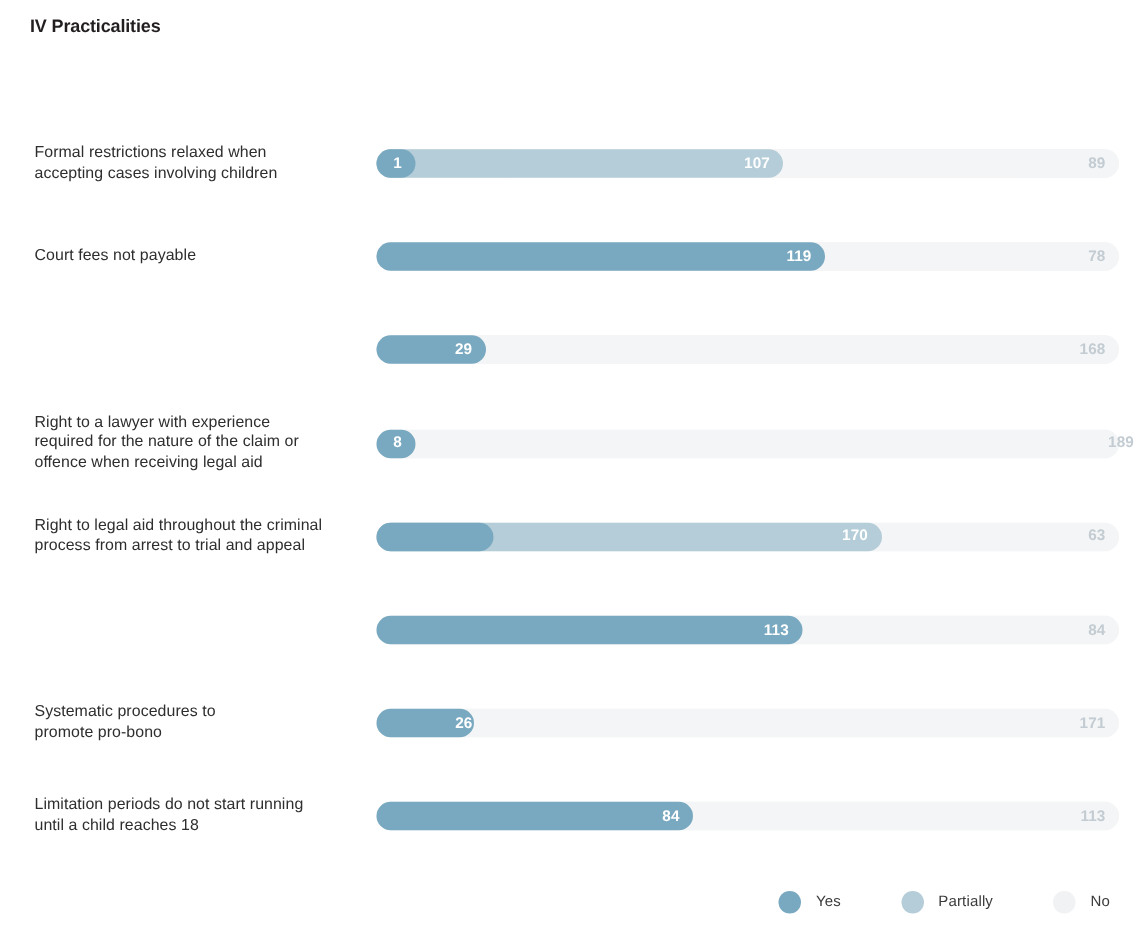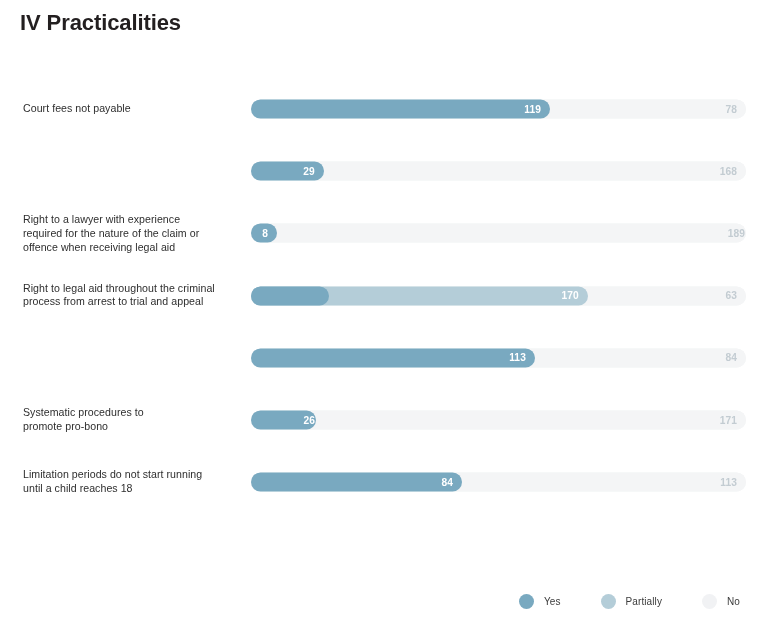--- a/index.html
+++ b/index.html
@@ -13,21 +13,21 @@
     position: relative;
     font-family: "Liberation Sans", sans-serif;
     overflow: hidden;
   }
 
   
   #chart-title {
     position: absolute;
     left: 20px;
     top: 10px;
-    font-size: 22px;
+    font-size: 12px;
     font-weight: bold;
     color: #231f20;
     letter-spacing: -0.1px;
     white-space: nowrap;
   }
 
   
   #rows {
     position: absolute;
     left: 0;
@@ -134,20 +134,31 @@
     letter-spacing: 0.1px;
   }
 </style>
 </head>
 <body>
 
 <div id="chart-title">IV Practicalities</div>
 
 <div id="rows">
     <div class="bar-row">
+      <div class="row-label">Formal restrictions relaxed when<br>accepting cases involving children</div>
+      <div class="track">
+        <div class="seg seg-no"></div>
+        <div class="seg seg-partially" style="width: 271.371px;"></div>
+        <div class="seg seg-yes" style="width: 26px;"></div>
+        <span class="val val-yes" style="left: 26px;">1</span>
+        <span class="val val-partially" style="left: 271.371px;">107</span>
+        <span class="val val-no" style="left: 495px;">89</span>
+      </div>
+    </div>
+    <div class="bar-row">
       <div class="row-label">Court fees not payable</div>
       <div class="track">
         <div class="seg seg-no"></div>
         <div class="seg seg-yes" style="width: 299.01px;"></div>
         <span class="val val-yes" style="left: 299.01px;">119</span>
         <span class="val val-no" style="left: 495px;">78</span>
       </div>
     </div>
     <div class="bar-row">
       <div class="track">
@@ -156,21 +167,21 @@
         <span class="val val-yes" style="left: 72.868px;">29</span>
         <span class="val val-no" style="left: 495px;">168</span>
       </div>
     </div>
     <div class="bar-row">
       <div class="row-label">Right to a lawyer with experience<br>required for the nature of the claim or<br>offence when receiving legal aid</div>
       <div class="track">
         <div class="seg seg-no"></div>
         <div class="seg seg-yes" style="width: 26px;"></div>
         <span class="val val-yes" style="left: 26px;">8</span>
-        <span class="val val-no" style="left: 503px;">189</span>
+        <span class="val val-no" style="left: 514px;">189</span>
       </div>
     </div>
     <div class="bar-row">
       <div class="row-label">Right to legal aid throughout the criminal<br>process from arrest to trial and appeal</div>
       <div class="track">
         <div class="seg seg-no"></div>
         <div class="seg seg-partially" style="width: 336.701px;"></div>
         <div class="seg seg-yes" style="width: 77.8934px;"></div>
         <span class="val val-yes" style="left: 77.8934px; margin-top: 32px;">31</span>
         <span class="val val-partially" style="left: 336.701px;">170</span>

